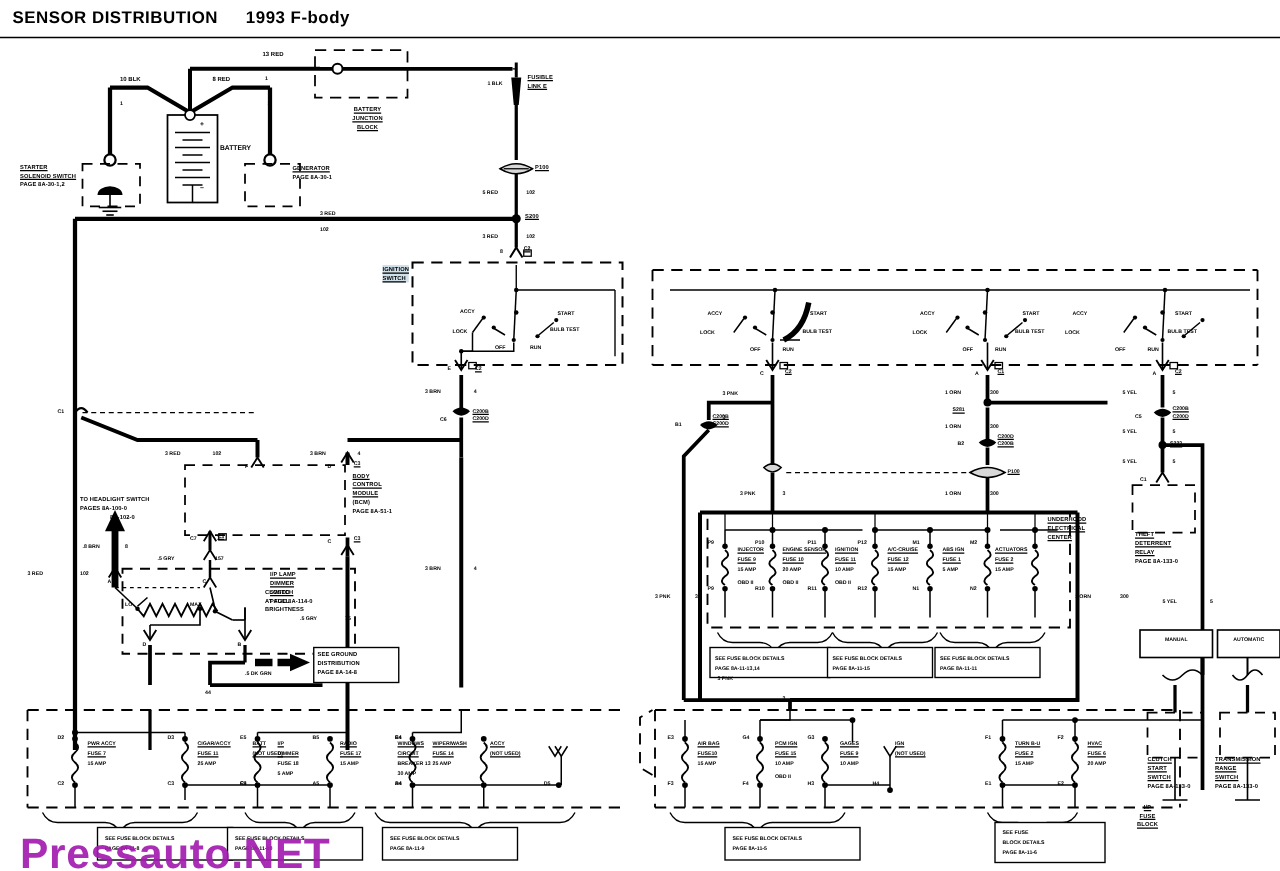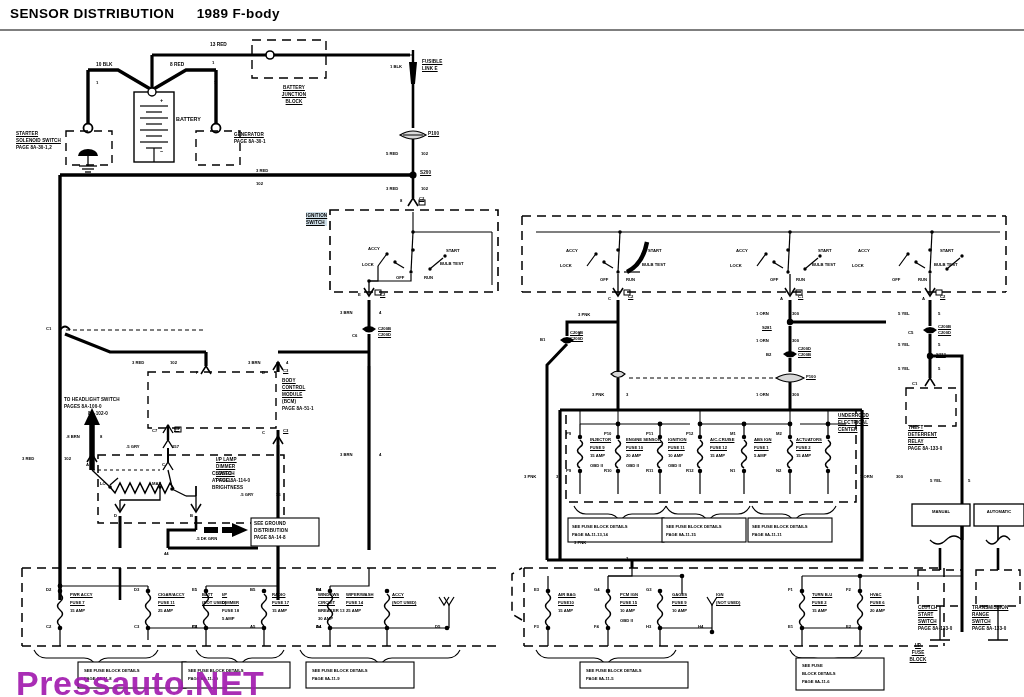--- a/index.html
+++ b/index.html
@@ -420,21 +420,21 @@
     <path d="M940 548 V570 M998 548 V570" stroke="#000" stroke-width="2.6" fill="none"></path>
     <rect x="918" y="570" width="44" height="36" fill="none" stroke="#000" stroke-width="1.4" stroke-dasharray="8,6"></rect>
     <rect x="976" y="570" width="44" height="36" fill="none" stroke="#000" stroke-width="1.4" stroke-dasharray="8,6"></rect>
     <path d="M940 606 V640 M998 606 V640" stroke="#000" stroke-width="1.3" fill="none"></path>
     <path d="M930 640 H950 M988 640 H1008" stroke="#000" stroke-width="1.3" fill="none"></path>
   </svg>
 
   <div style="position:absolute;left:10px;top:6px;" class="ttl">
     <span>SENSOR DISTRIBUTION</span>
     <span style="display:inline-block;width:14px"></span>
-    <span>1989 F-body</span>
+    <span>1993 F-body</span>
   </div>
 
   <div style="position:absolute;left:96px;top:62px" class="wire">10 BLK</div>
   <div style="position:absolute;left:96px;top:80px" class="tiny">1</div>
   <div style="position:absolute;left:170px;top:62px" class="wire">8 RED</div>
   <div style="position:absolute;left:214px;top:80px" class="tiny">1</div>
   <div style="position:absolute;left:210px;top:42px" class="wire">13 RED</div>
   <div style="position:absolute;left:212px;top:60px" class="tiny">1</div>
 
   <div style="position:absolute;left:176px;top:116px" class="lbl7">BATTERY</div>

